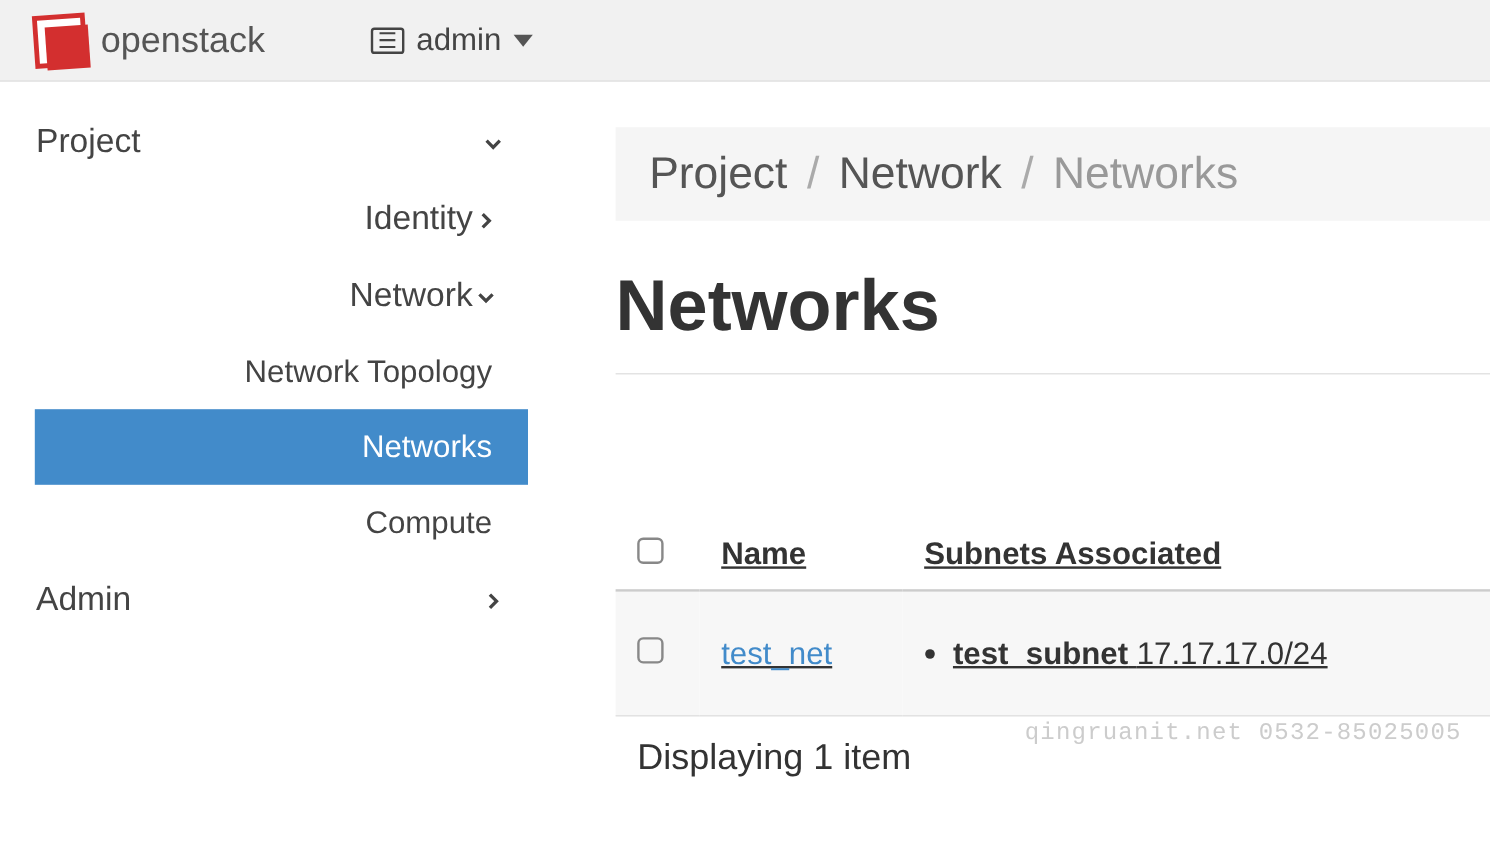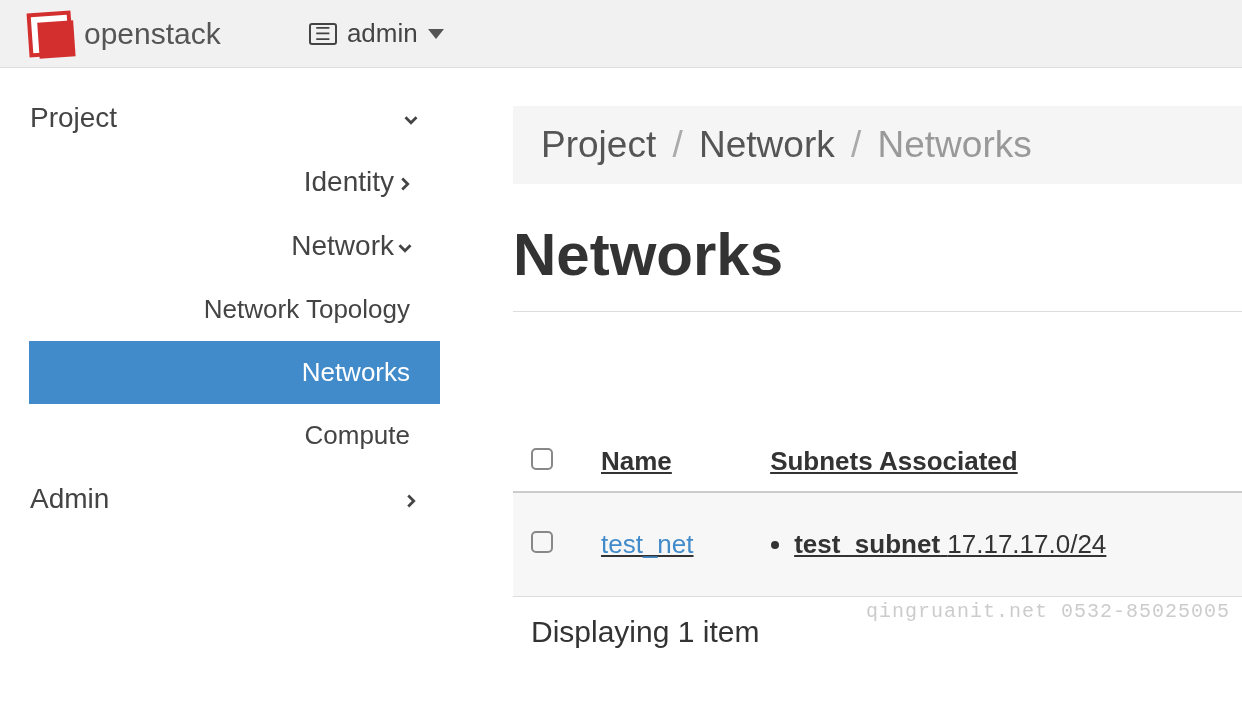--- a/index.html
+++ b/index.html
@@ -138,21 +138,21 @@
   .link { color: #428bca; }
   .subnet-name { font-weight: 700; }
   ul.subnet-list { list-style: disc; padding-left: 24px; }
   .footer-msg { font-size: 30px; padding: 18px; color: #333; }
   .watermark {
     position: absolute;
     color: #ccc;
     font-family: "Courier New", monospace;
     font-size: 20px;
     letter-spacing: 1px;
-    right: 12px;
+    right: 24px;
     top: 600px;
   }
 </style>
 </head>
 <body>
 
 <div class="topbar">
   <div class="logo-box"></div>
   <span class="brand-text">openstack</span>
   <div class="project-selector">

